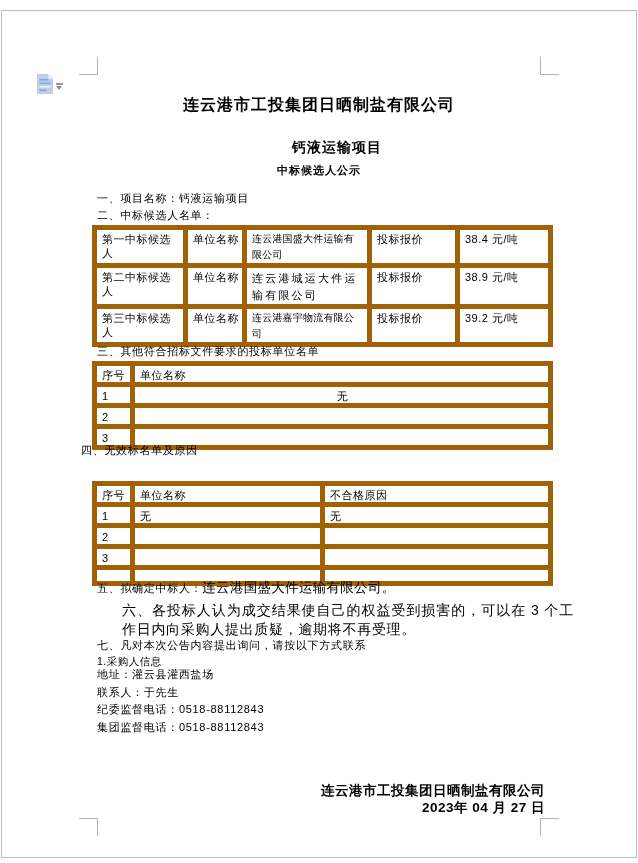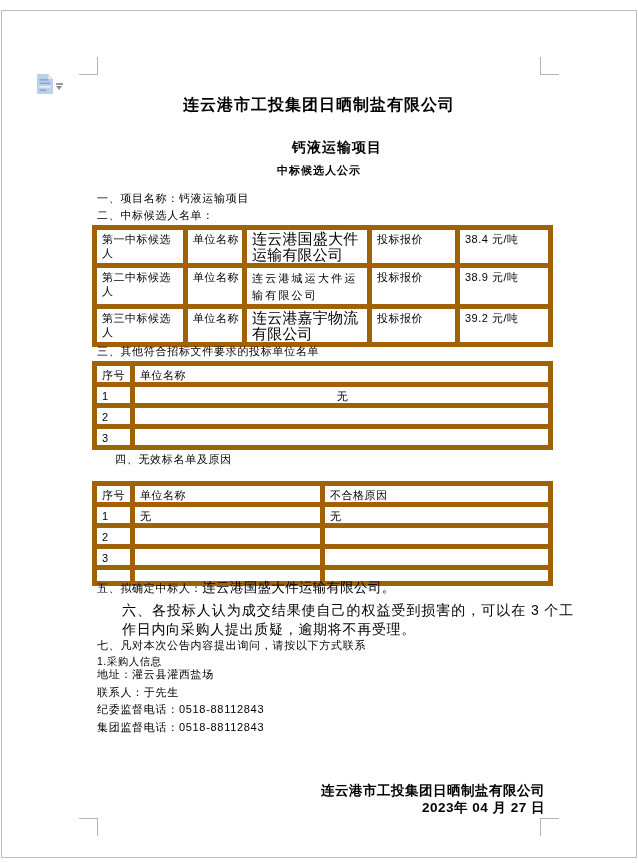--- a/index.html
+++ b/index.html
@@ -24,34 +24,34 @@
   
   .title{left:0;width:638px;text-align:center;font-weight:bold;letter-spacing:1px;white-space:nowrap;}
   .t1{top:95px;font-size:16px;}
   .t2{top:139px;font-size:14px;padding-left:18px;}
   .t3{top:163px;font-size:11px;}
   
   .line{font-size:11px;letter-spacing:0.7px;white-space:nowrap;line-height:13px;}
   .sec1{left:97px;top:192px;}
   .sec2{left:97px;top:209px;}
   .sec3{left:97px;top:345px;}
-  .sec4{left:115px;top:444px;margin-top:9px;}
+  .sec4{left:81px;top:444px;}
   .sec5{left:97px;top:581px;}
   .sec5 .winner{font-size:13.5px;letter-spacing:0.3px;}
   .sec6{left:97px;top:601px;width:452px;font-size:14px;letter-spacing:0.7px;line-height:19px;text-align:justify;margin-left:25px;}
   .sec7{left:97px;top:639px;}
   .pheading{left:97px;top:655px;font-size:10.5px;letter-spacing:0.5px;}
   .contacts{left:97px;top:666px;font-size:11px;letter-spacing:0.7px;}
   .contacts div{line-height:17.6px;white-space:nowrap;}
   
   table.tbl{border-collapse:collapse;table-layout:fixed;font-size:11px;letter-spacing:0.5px;}
   table.tbl td{border:5px solid #a16207;vertical-align:top;padding:2px 3px 0 5px;line-height:14px;overflow:hidden;}
   .t-cand{left:92px;top:225px;width:456px;}
   .t-cand tr{height:33px;}
-  .t-cand td.big{font-size:15px;letter-spacing:0.2px;line-height:16px;padding-top:1px;}
+  .t-cand td.big{font-size:10px;letter-spacing:0.2px;line-height:16px;padding-top:1px;}
   .t-cand td.spread{font-size:11px;letter-spacing:2.2px;line-height:17px;}
   .t-other{left:92px;top:361px;width:456px;}
   .t-other tr:nth-child(1){height:16px;}
   .t-other tr:nth-child(2){height:19px;}
   .t-other tr:nth-child(3){height:17px;}
   .t-other tr:nth-child(4){height:16px;}
   .t-other td.center{text-align:center;}
   .t-invalid{left:92px;top:481px;width:456px;}
   .t-invalid tr:nth-child(1){height:17px;}
   .t-invalid tr:nth-child(2){height:18px;}

